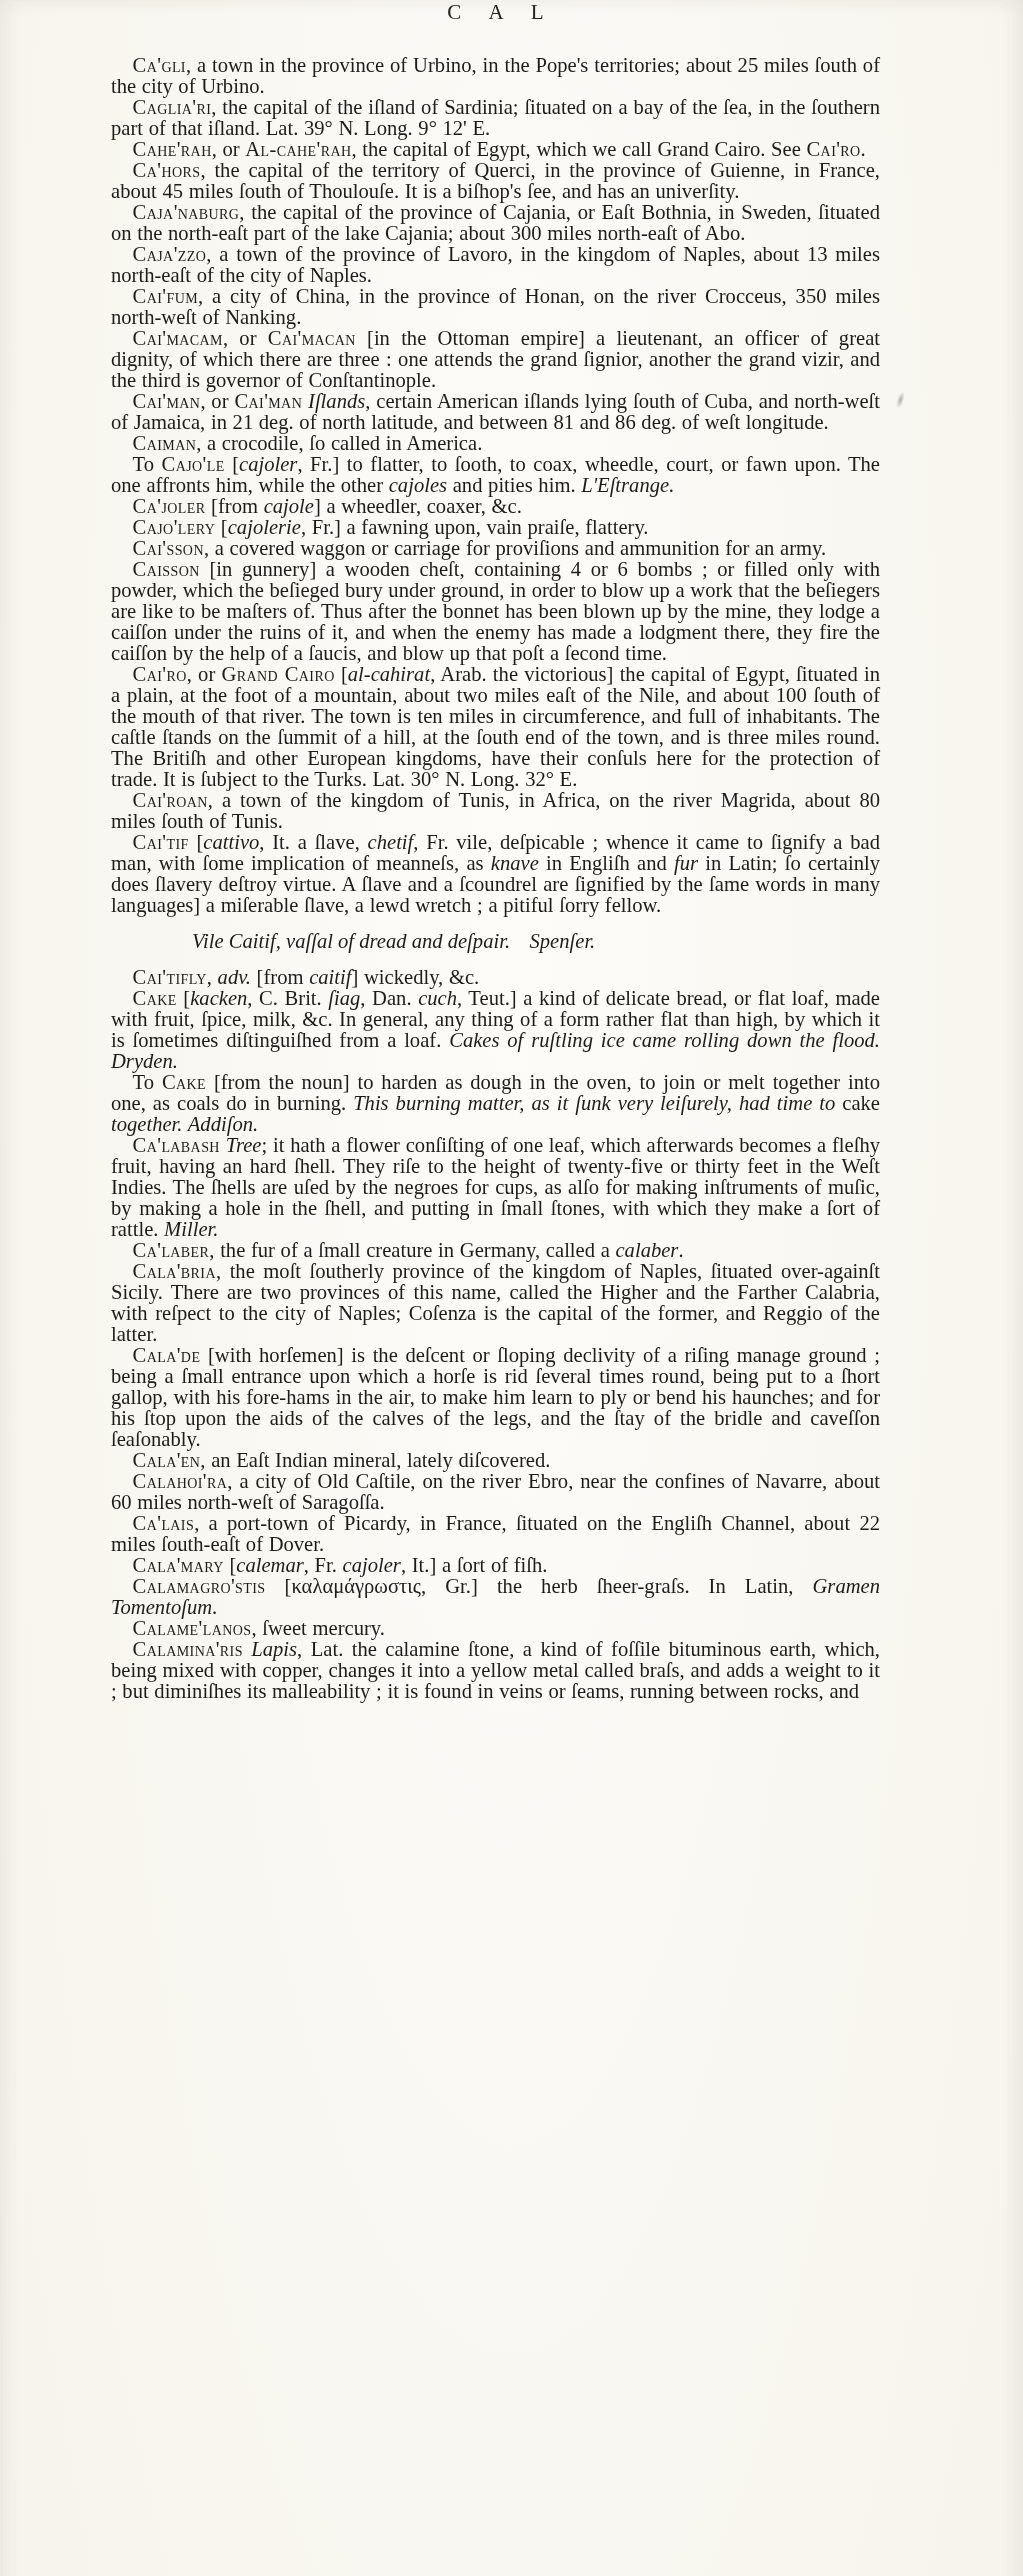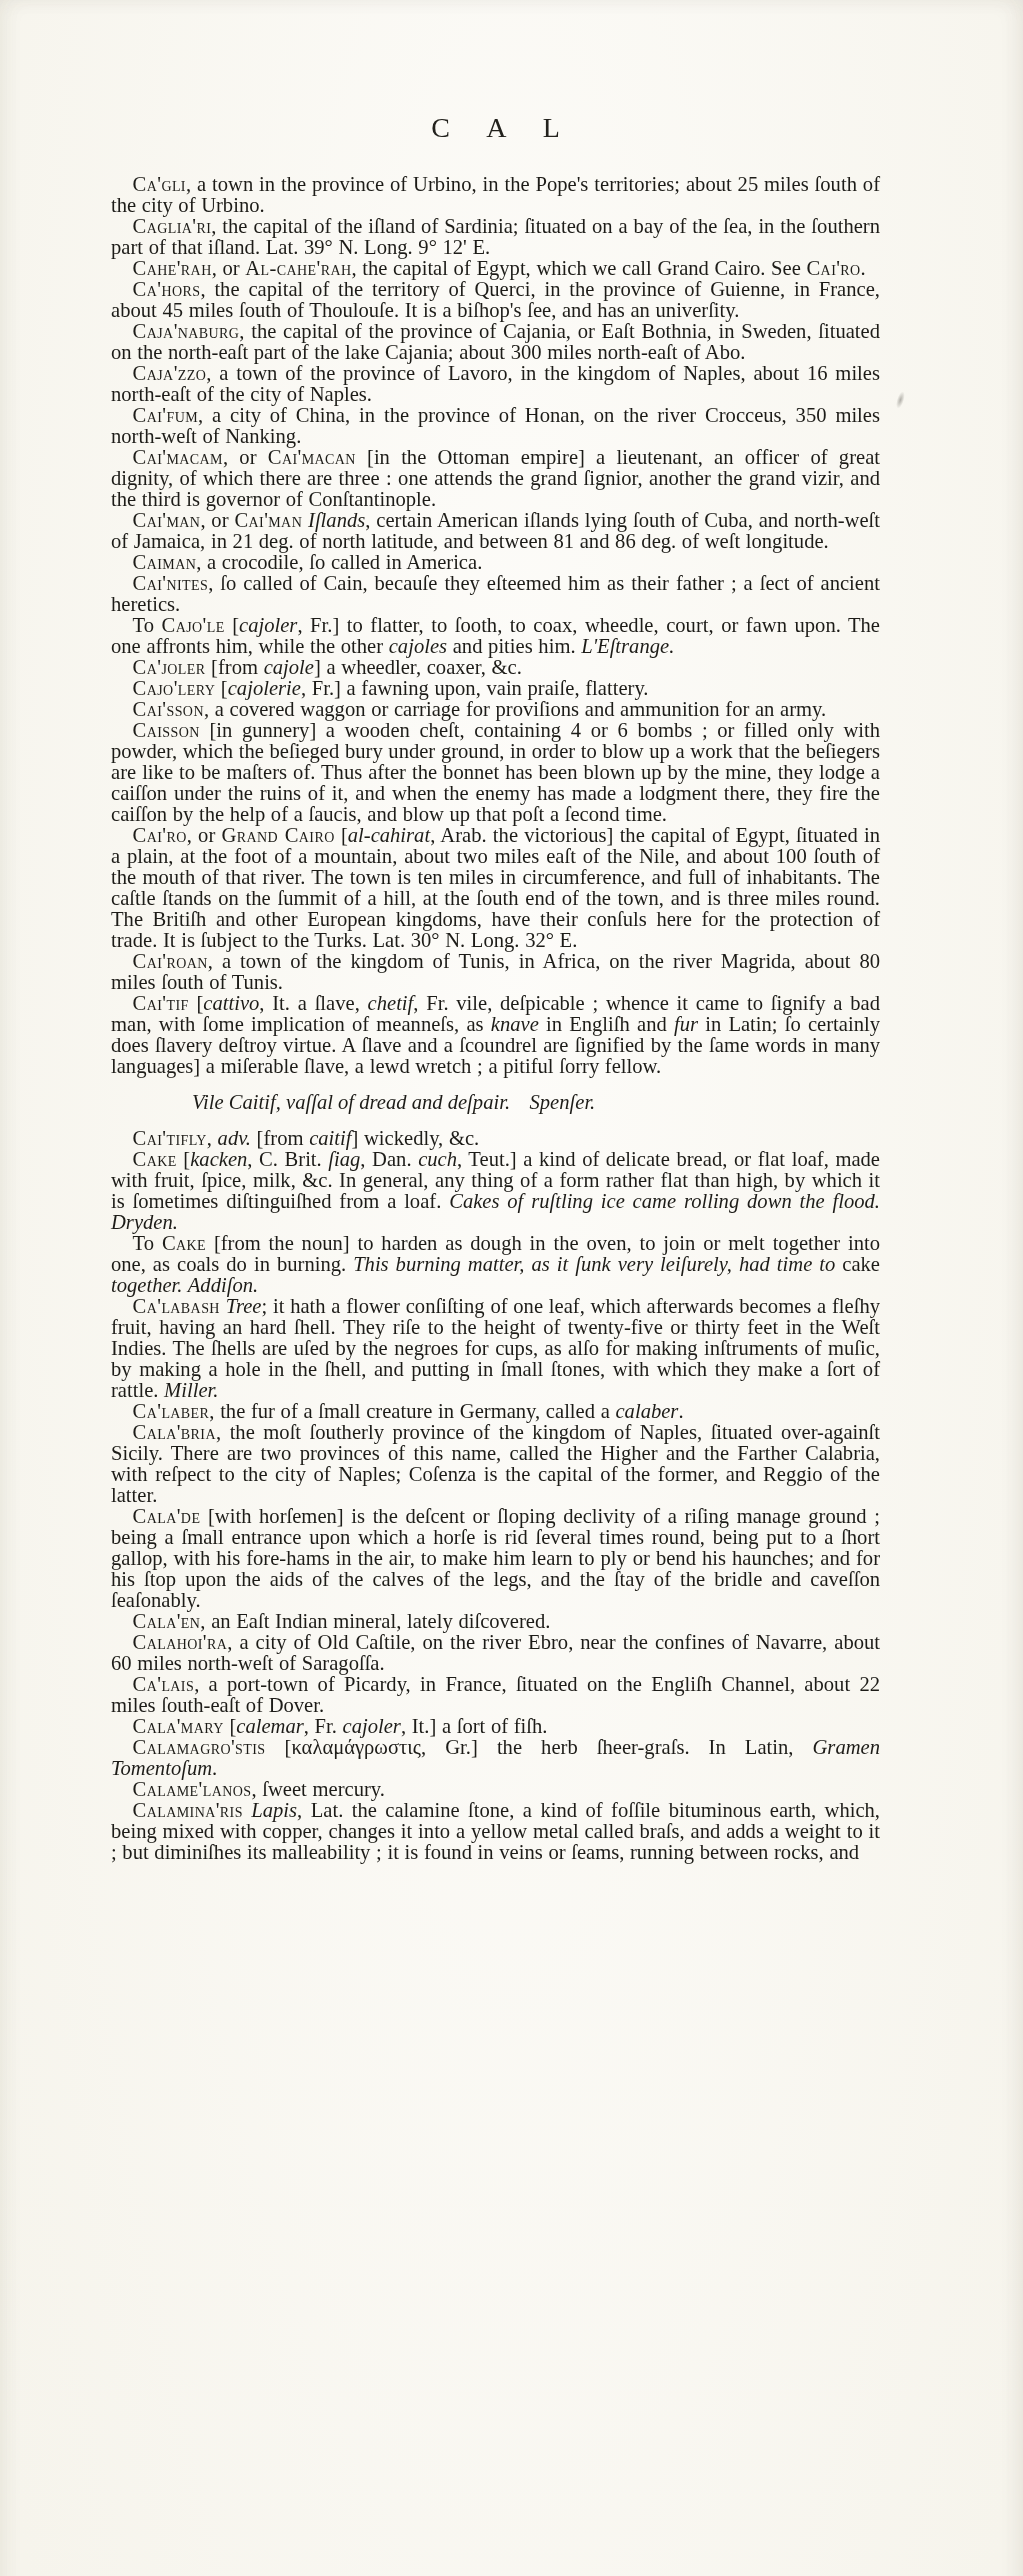--- a/index.html
+++ b/index.html
@@ -19,24 +19,23 @@
     font-family: "Liberation Serif", "DejaVu Serif", serif;
     color: #1d1c18;
   }
   .column {
     position: absolute;
     left: 111px;
     top: 0;
     width: 769px;
   }
   .page-header {
-    margin-top: 112px;
     margin-bottom: 30px;
     text-align: center;
-    font-size: 28px;
+    font-size: 21px;
     letter-spacing: 0.55em;
     text-indent: 0.55em; 
     color: #23221d;
   }
   .entries p.entry {
     margin: 0;
     text-indent: 21.6px;
     text-align: justify;
     font-size: 20.6px;
     line-height: 21px;
@@ -79,26 +78,25 @@
 
 <div class="page">
   <div class="column">
     <div class="page-header">C A L</div>
     <div class="entries">
         <p class="entry"><span class="sc">Ca'gli</span><span>, a town in the province of Urbino, in the Pope's territories; about 25 miles ſouth of the city of Urbino.</span></p>
         <p class="entry"><span class="sc">Caglia'ri</span><span>, the capital of the iſland of Sardinia; ſituated on a bay of the ſea, in the ſouthern part of that iſland. Lat. 39° N. Long. 9° 12' E.</span></p>
         <p class="entry"><span class="sc">Cahe'rah</span><span>, or </span><span class="sc">Al-cahe'rah</span><span>, the capital of Egypt, which we call Grand Cairo. See </span><span class="sc">Cai'ro</span><span>.</span></p>
         <p class="entry"><span class="sc">Ca'hors</span><span>, the capital of the territory of Querci, in the province of Guienne, in France, about 45 miles ſouth of Thoulouſe. It is a biſhop's ſee, and has an univerſity.</span></p>
         <p class="entry"><span class="sc">Caja'naburg</span><span>, the capital of the province of Cajania, or Eaſt Bothnia, in Sweden, ſituated on the north-eaſt part of the lake Cajania; about 300 miles north-eaſt of Abo.</span></p>
-        <p class="entry"><span class="sc">Caja'zzo</span><span>, a town of the province of Lavoro, in the kingdom of Naples, about 16 miles north-eaſt of the city of Naples.</span></p>
+        <p class="entry"><span class="sc">Caja'zzo</span><span>, a town of the province of Lavoro, in the kingdom of Naples, about 13 miles north-eaſt of the city of Naples.</span></p>
         <p class="entry"><span class="sc">Cai'fum</span><span>, a city of China, in the province of Honan, on the river Crocceus, 350 miles north-weſt of Nanking.</span></p>
         <p class="entry"><span class="sc">Cai'macam</span><span>, or </span><span class="sc">Cai'macan</span><span> [in the Ottoman empire] a lieutenant, an officer of great dignity, of which there are three : one attends the grand ſignior, another the grand vizir, and the third is governor of Conſtantinople.</span></p>
         <p class="entry"><span class="sc">Cai'man</span><span>, or </span><span class="sc">Cai'man</span><span> </span><span class="i">Iſlands</span><span>, certain American iſlands lying ſouth of Cuba, and north-weſt of Jamaica, in 21 deg. of north latitude, and between 81 and 86 deg. of weſt longitude.</span></p>
         <p class="entry"><span class="sc">Caiman</span><span>, a crocodile, ſo called in America.</span></p>
-        <p class="entry"><span class="sc">Cai'nites</span><span>, ſo called of Cain, becauſe they eſteemed him as their father ; a ſect of ancient heretics.</span></p>
         <p class="entry"><span>To </span><span class="sc">Cajo'le</span><span> [</span><span class="i">cajoler</span><span>, Fr.] to flatter, to ſooth, to coax, wheedle, court, or fawn upon. The one affronts him, while the other </span><span class="i">cajoles</span><span> and pities him. </span><span class="i">L'Eſtrange.</span></p>
         <p class="entry"><span class="sc">Ca'joler</span><span> [from </span><span class="i">cajole</span><span>] a wheedler, coaxer, &amp;c.</span></p>
         <p class="entry"><span class="sc">Cajo'lery</span><span> [</span><span class="i">cajolerie</span><span>, Fr.] a fawning upon, vain praiſe, flattery.</span></p>
         <p class="entry"><span class="sc">Cai'sson</span><span>, a covered waggon or carriage for proviſions and ammunition for an army.</span></p>
         <p class="entry"><span class="sc">Caisson</span><span> [in gunnery] a wooden cheſt, containing 4 or 6 bombs ; or filled only with powder, which the beſieged bury under ground, in order to blow up a work that the beſiegers are like to be maſters of. Thus after the bonnet has been blown up by the mine, they lodge a caiſſon under the ruins of it, and when the enemy has made a lodgment there, they fire the caiſſon by the help of a ſaucis, and blow up that poſt a ſecond time.</span></p>
         <p class="entry"><span class="sc">Cai'ro</span><span>, or </span><span class="sc">Grand Cairo</span><span> [</span><span class="i">al-cahirat</span><span>, Arab. the victorious] the capital of Egypt, ſituated in a plain, at the foot of a mountain, about two miles eaſt of the Nile, and about 100 ſouth of the mouth of that river. The town is ten miles in circumference, and full of inhabitants. The caſtle ſtands on the ſummit of a hill, at the ſouth end of the town, and is three miles round. The Britiſh and other European kingdoms, have their conſuls here for the protection of trade. It is ſubject to the Turks. Lat. 30° N. Long. 32° E.</span></p>
         <p class="entry"><span class="sc">Cai'roan</span><span>, a town of the kingdom of Tunis, in Africa, on the river Magrida, about 80 miles ſouth of Tunis.</span></p>
         <p class="entry"><span class="sc">Cai'tif</span><span> [</span><span class="i">cattivo</span><span>, It. a ſlave, </span><span class="i">chetif</span><span>, Fr. vile, deſpicable ; whence it came to ſignify a bad man, with ſome implication of meanneſs, as </span><span class="i">knave</span><span> in Engliſh and </span><span class="i">fur</span><span> in Latin; ſo certainly does ſlavery deſtroy virtue. A ſlave and a ſcoundrel are ſignified by the ſame words in many languages] a miſerable ſlave, a lewd wretch ; a pitiful ſorry fellow.</span></p>
         <p class="quote-line"><span class="q">Vile Caitif, vaſſal of dread and deſpair.</span><span class="attr">Spenſer.</span></p>
         <p class="entry"><span class="sc">Cai'tifly</span><span>, </span><span class="i">adv.</span><span> [from </span><span class="i">caitif</span><span>] wickedly, &amp;c.</span></p>

